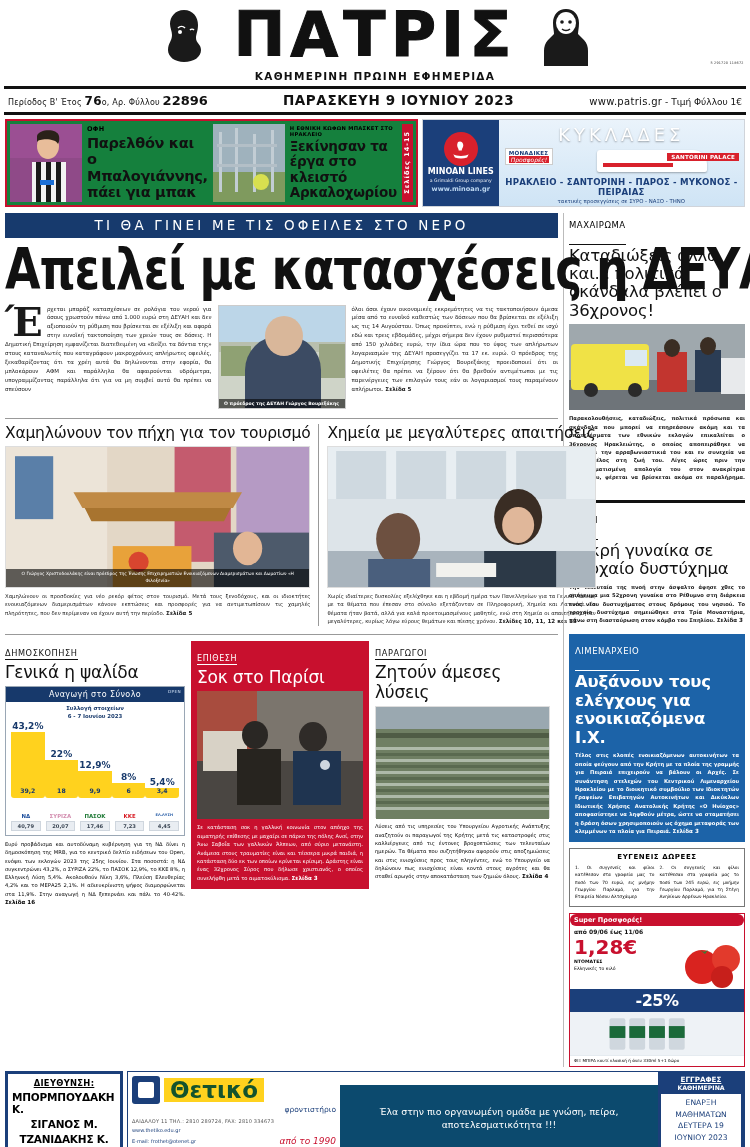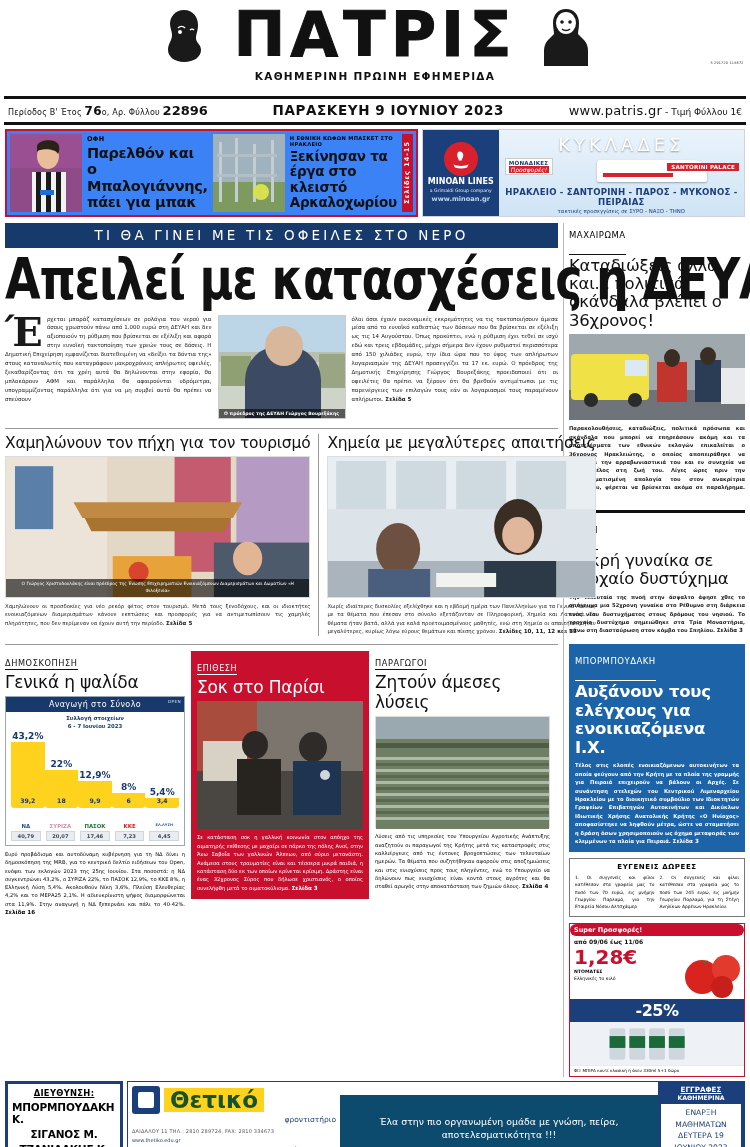--- a/index.html
+++ b/index.html
@@ -6,21 +6,21 @@
   * { box-sizing: border-box; margin: 0; padding: 0; }
   html, body {
     width: 750px; height: 1147px;
     background: #ffffff;
     font-family: "DejaVu Sans", "Liberation Sans", sans-serif;
     overflow: hidden;
   }
   .page { position: relative; width: 750px; height: 1147px; background: #fff; }
 
   
-  .masthead { position: relative; height: 96px; }
+  .masthead { position: relative; height: 86px; }
   .mast-center {
     position: absolute; left: 0; right: 0; top: 4px;
     display: flex; flex-direction: column; align-items: center;
   }
   .mast-title {
     font-family: "DejaVu Sans", sans-serif;
     font-size: 62px; font-weight: 900; letter-spacing: 5px;
     line-height: 1; color: #111;
     -webkit-text-stroke: 1px #111;
   }
@@ -44,27 +44,27 @@
   .mast-rule { height: 3px; background: #111; margin: 0 4px; }
   .mast-info {
     display: flex; align-items: baseline; justify-content: space-between;
     padding: 3px 8px 4px; font-size: 8px; color: #111;
   }
   .mi-left { letter-spacing: .2px; }
   .mi-left .big { font-size: 12px; font-weight: 700; }
   .mi-left .num { font-size: 13px; font-weight: 700; letter-spacing: 0; }
   .mi-center { font-size: 13.5px; font-weight: 700; letter-spacing: .6px; }
   .mi-right { font-size: 9px; }
-  .mi-right .site { font-size: 13px; letter-spacing: .3px; }
+  .mi-right .site { font-size: 10px; letter-spacing: .3px; }
   .mast-rule2 { height: 2.5px; background: #111; margin: 0 4px 4px; }
 
   
   .teaser-row { display: flex; gap: 4px; padding: 0 5px; height: 88px; }
   .teaser-box {
-    flex: 0 0 404px; border: 2px solid #c8102e; background: #3b82f6;
+    flex: 0 0 404px; border: 2px solid #c8102e; background: #15803d;
     display: flex; align-items: stretch; padding: 3px; gap: 5px;
   }
   .tz-photo { width: 72px; background: #8d4f86; position: relative; overflow: hidden; }
   .tz-photo.p2 { background: #7e9aa8; }
   .tz-txt { flex: 1; display: flex; flex-direction: column; justify-content: center; }
   .tz-kicker { font-size: 6.5px; font-weight: 700; letter-spacing: .3px; margin-bottom: 2px; }
   .tz-kicker.small { font-size: 5.2px; }
   .tz-head {
     font-size: 14.5px; font-weight: 800; line-height: 1.12; color: #111;
     letter-spacing: -.3px;
@@ -654,21 +654,21 @@
       <div class="rc-sec">
         <div class="rc-kicker">ΣΠΗΛΙ</div>
         <div class="rc-head">Νεκρή γυναίκα σε τροχαίο δυστύχημα</div>
         <div class="rc-body">
           <span>Την τελευταία της πνοή στην άσφαλτο άφησε χθες το απόγευμα μια 52χρονη γυναίκα στο Ρέθυμνο στη διάρκεια ενός νέου δυστυχήματος στους δρόμους του νησιού. Το τροχαίο δυστύχημα σημειώθηκε στα Τρία Μοναστήρια, πάνω στη διασταύρωση στον κόμβο του Σπηλίου.</span>
           <span class="sel">Σελίδα 3</span>
         </div>
       </div>
 
       <div class="bluebox">
-        <div class="rc-kicker">ΜΠΟΡΜΠΟΥΔΑΚΗ</div>
+        <div class="rc-kicker">ΛΙΜΕΝΑΡΧΕΙΟ</div>
         <div class="rc-head">Αυξάνουν τους ελέγχους για ενοικιαζόμενα Ι.Χ.</div>
         <div class="rc-body">
           <span>Τέλος στις κλοπές ενοικιαζόμενων αυτοκινήτων τα οποία φεύγουν από την Κρήτη με τα πλοία της γραμμής για Πειραιά επιχειρούν να βάλουν οι Αρχές. Σε συνάντηση στελεχών του Κεντρικού Λιμεναρχείου Ηρακλείου με το διοικητικό συμβούλιο των Ιδιοκτητών Γραφείων Επιβατηγών Αυτοκινήτων και Δικύκλων Ιδιωτικής Χρήσης Ανατολικής Κρήτης «Ο Ηνίοχος» αποφασίστηκε να ληφθούν μέτρα, ώστε να σταματήσει η δράση όσων χρησιμοποιούν ως όχημα μεταφοράς των κλεμμένων τα πλοία για Πειραιά.</span>
           <span class="sel">Σελίδα 3</span>
         </div>
       </div>
 
       <div class="donate">
         <h4>ΕΥΓΕΝΕΙΣ ΔΩΡΕΕΣ</h4>
         <div class="cols">

